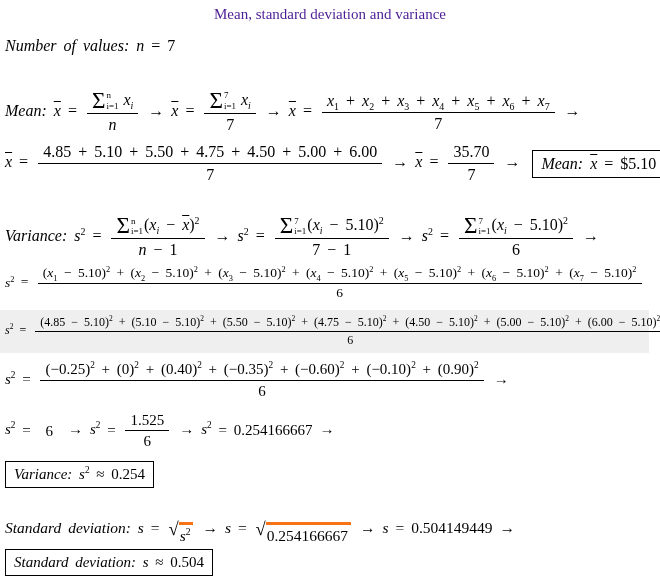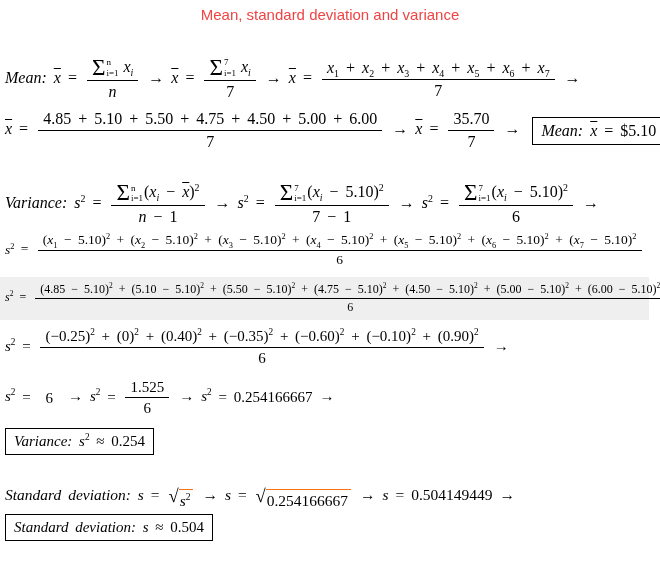--- a/index.html
+++ b/index.html
@@ -1,22 +1,22 @@
 <!DOCTYPE html>
 <html><head>
 <meta charset="utf-8">
 <style>
   html,body{margin:0;padding:0;}
   body{
     width:660px;height:587px;overflow:hidden;background:#ffffff;color:#000000;
     font-family:"Liberation Serif",serif;
   }
   .page-title{
-    font-family:Liberation Sans, sans-serif;
-    font-size:15px;text-align:center;margin:6px 0 0 0;color:#ef4444;
+    font-family:Liberation Serif, serif;
+    font-size:15px;text-align:center;margin:6px 0 0 0;color:#4c1d95;
   }
   #doc{padding:0 4px 0 5px;}
   .math-line{
     white-space:nowrap;font-size:15px;line-height:1.25;word-spacing:3px;
   }
   .math-line.lg{font-size:16px;}
   .math-line.md{font-size:13.5px;}
   .math-line.sm{font-size:12px;}
   
   [data-name="intro-line"]{margin-top:13px;font-size:16px;}
@@ -54,28 +54,29 @@
     line-height:1.15;text-align:left;margin-left:1px;
   }
   .marr{padding:0 7px;}
   .mbox{
     display:inline-block;border:1px solid #000;padding:3px 8px;
     margin-left:5px;vertical-align:middle;
   }
   .math-line.result .mbox{margin-left:0;}
   .msqrt{display:inline-flex;align-items:flex-start;vertical-align:-4px;margin:0 2px;}
   .rad{font-size:1.2em;line-height:1;transform:translateY(-2px);}
-  .rc{border-top:1px solid #f97316;padding:1px 3px 0 1px;}
+  .rc{border-top:3px solid #f97316;padding:1px 3px 0 1px;}
   .msp{display:inline-block;width:4px;}
 </style>
 </head>
 <body style="background: rgb(255, 255, 255); color: rgb(0, 0, 0);">
 
 <div class="page-title" data-name="page-title">Mean, standard deviation and variance</div>
 <div id="doc" data-name="document-body">
+    <div class="math-line" data-name="intro-line"><span class="mt it" data-name="math-text">Number of values: </span><span class="mvw" data-name="math-variable"><span class="mv" data-name="variable-letter">n</span></span><span class="mt" data-name="math-text"> = 7</span></div>
     <div class="math-line lg" data-name="mean-line-1"><span class="mt it" data-name="math-text">Mean: </span><span class="mvw" data-name="math-variable"><span class="mv bar" data-name="overbar-variable">x</span></span><span class="mt" data-name="math-text"> = </span><span class="mfrac" data-name="fraction">
         <span class="fnum" data-name="numerator"><span class="msum" data-name="summation">
             <span class="sigma" data-name="sigma-icon">Σ</span>
             <span class="mlims" data-name="sum-limits">
               <span data-name="sum-upper-limit">n</span>
               <span data-name="sum-lower-limit">i=1</span>
             </span>
           </span><span class="msp" data-name="spacer"></span><span class="mvw" data-name="math-variable"><span class="mv" data-name="variable-letter">x</span><sub class="msub subit" data-name="subscript">i</sub></span></span>
         <span class="fden" data-name="denominator"><span class="mvw" data-name="math-variable"><span class="mv" data-name="variable-letter">n</span></span></span>
       </span><span class="marr" data-name="arrow-right-icon">→</span><span class="mvw" data-name="math-variable"><span class="mv bar" data-name="overbar-variable">x</span></span><span class="mt" data-name="math-text"> = </span><span class="mfrac" data-name="fraction">

